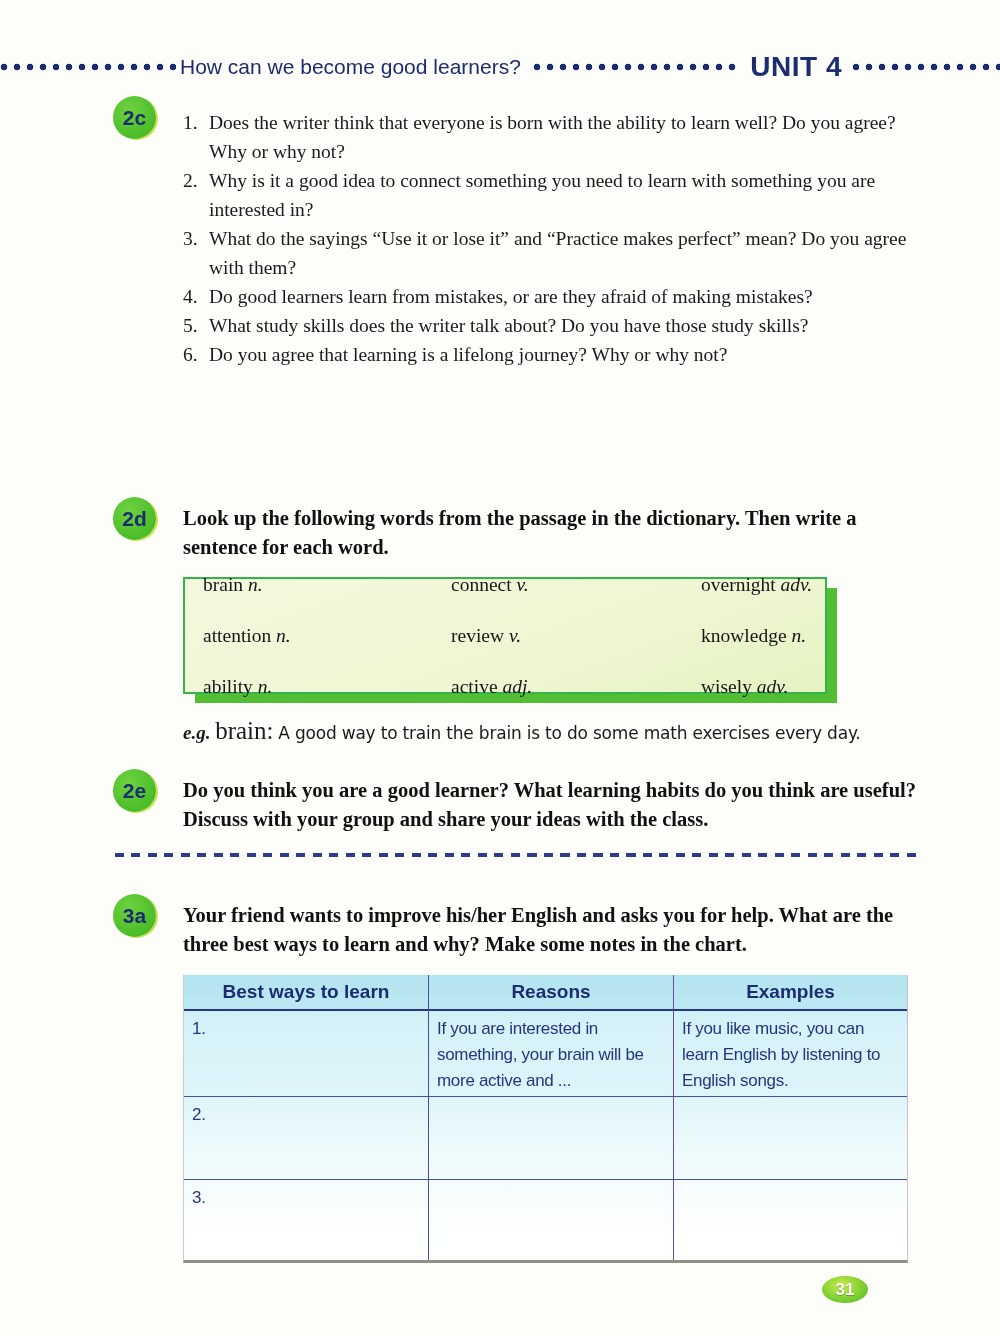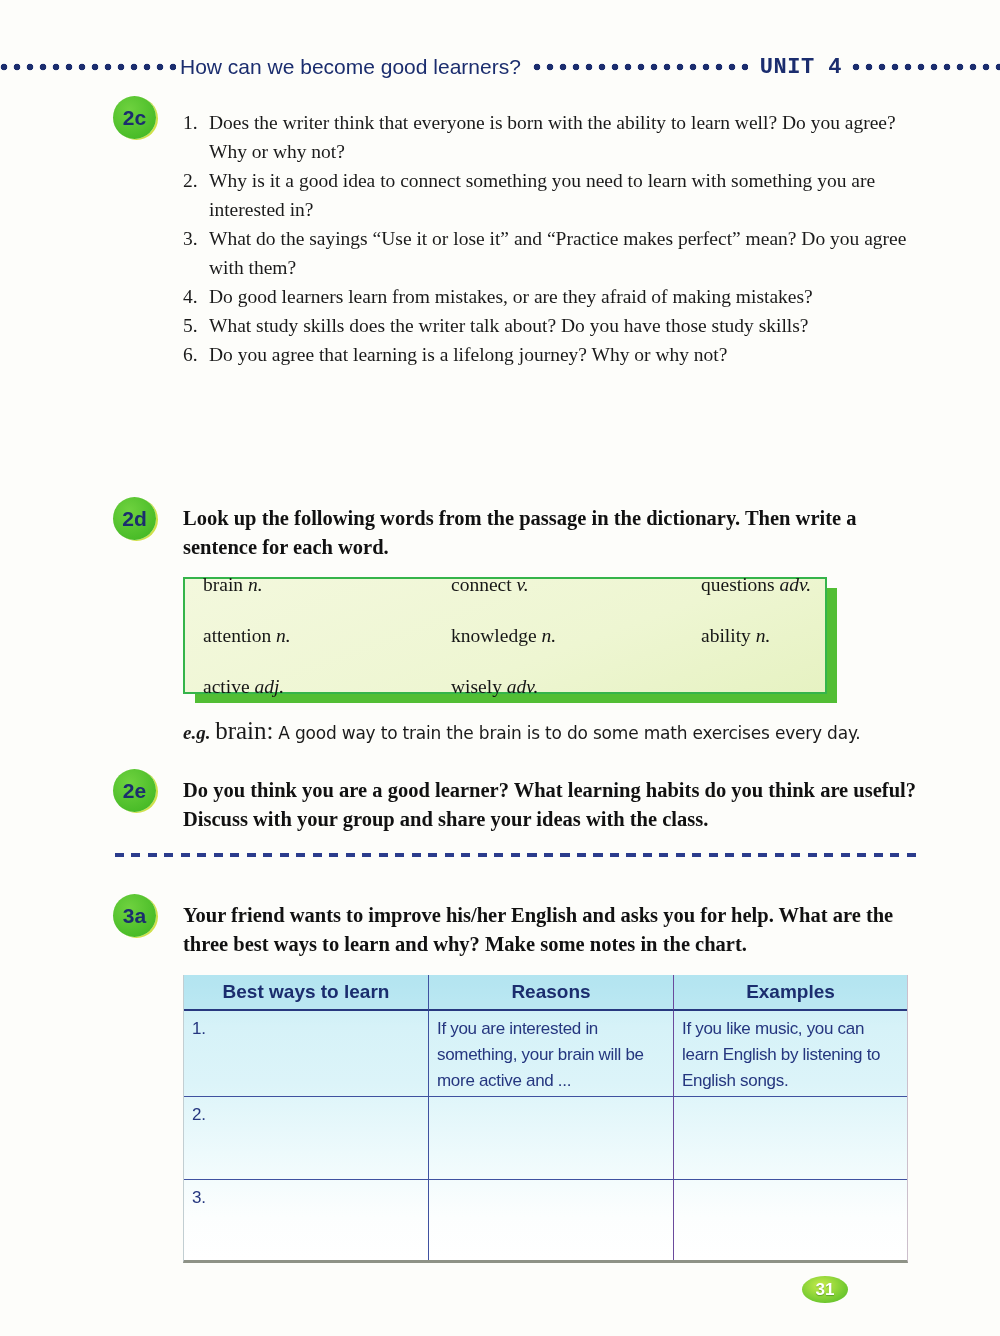--- a/index.html
+++ b/index.html
@@ -23,22 +23,22 @@
     background-size:13px 8px; background-repeat:repeat-x;
   }
   .dots-left  { width:176px; }
   .dots-mid   { flex:1; margin:0 8px; }
   .dots-right { width:148px; }
   .header-title {
     font-family:"Liberation Sans", sans-serif;
     font-size:21px; color:#1b2d6e; white-space:nowrap; padding:0 4px;
   }
   .header-unit {
-    font-family:Liberation Mono, monospace;
-    font-weight:bold; font-size:22px; color:#1b2d6e; white-space:nowrap;
+    font-family:Liberation Sans, sans-serif;
+    font-weight:bold; font-size:28px; color:#1b2d6e; white-space:nowrap;
     padding:0 10px 0 4px; letter-spacing:0.5px;
   }
 
   
   .section { position:absolute; left:113px; width:812px; display:flex; gap:27px; }
   .badge {
     flex:none; width:43px; height:43px; border-radius:50%;
     background:radial-gradient(circle at 38% 32%, #6fd23f, #48bb27 75%);
     box-shadow:2px 1px 0 #cfe14a;
     color:#1b2d6e; font-family:"Liberation Sans", sans-serif;
@@ -104,21 +104,21 @@
   }
   .cell-rb { border-right:1.6px solid #3f51a0; }
   .cell-rb2 { border-right:1.6px solid #6a4a9c; }
   .row-bb { border-bottom:1.5px solid #3f51a0; }
   .way-cell { display:flex; }
   .cell-num { flex:none; width:24px; }
   .cell-text { flex:1; }
 
   
   .page-num {
-    position:absolute; left:802px; top:1276px; width:46px; height:27px;
+    position:absolute; left:822px; top:1276px; width:46px; height:27px;
     border-radius:50%;
     background:radial-gradient(ellipse at 42% 35%, #c8ec4c, #74ca30 65%, #53b82b);
     color:#ffffff; font-family:"Liberation Sans", sans-serif;
     font-weight:bold; font-size:17px;
     display:flex; align-items:center; justify-content:center;
     text-shadow:0 1px 1px rgba(60,130,30,0.6);
   }
 </style>
 </head>
 <body>
@@ -163,22 +163,23 @@
   </div>
 </div>
 
 <div class="section" style="top:497px;justify-content:space-between;">
   <div class="badge">2d</div>
   <div class="sec-body">
     <div class="sec-heading">Look up the following words from the passage in the dictionary. Then write a sentence for each word.</div>
     <div class="word-box">
       <div class="word-item"><span>brain</span> <span class="word-pos">n.</span></div>
       <div class="word-item"><span>connect</span> <span class="word-pos">v.</span></div>
-      <div class="word-item"><span>questions</span> <span class="word-pos">adv.</span></div>
+      <div class="word-item"><span>overnight</span> <span class="word-pos">adv.</span></div>
       <div class="word-item"><span>attention</span> <span class="word-pos">n.</span></div>
+      <div class="word-item"><span>review</span> <span class="word-pos">v.</span></div>
       <div class="word-item"><span>knowledge</span> <span class="word-pos">n.</span></div>
       <div class="word-item"><span>ability</span> <span class="word-pos">n.</span></div>
       <div class="word-item"><span>active</span> <span class="word-pos">adj.</span></div>
       <div class="word-item"><span>wisely</span> <span class="word-pos">adv.</span></div>
     </div>
     <div class="example-line">
       <span class="eg-prefix">e.g.</span>
       <span class="eg-word">brain:</span>
       <span class="eg-sentence">A good way to train the brain is to do some math exercises every day.</span>
     </div>

